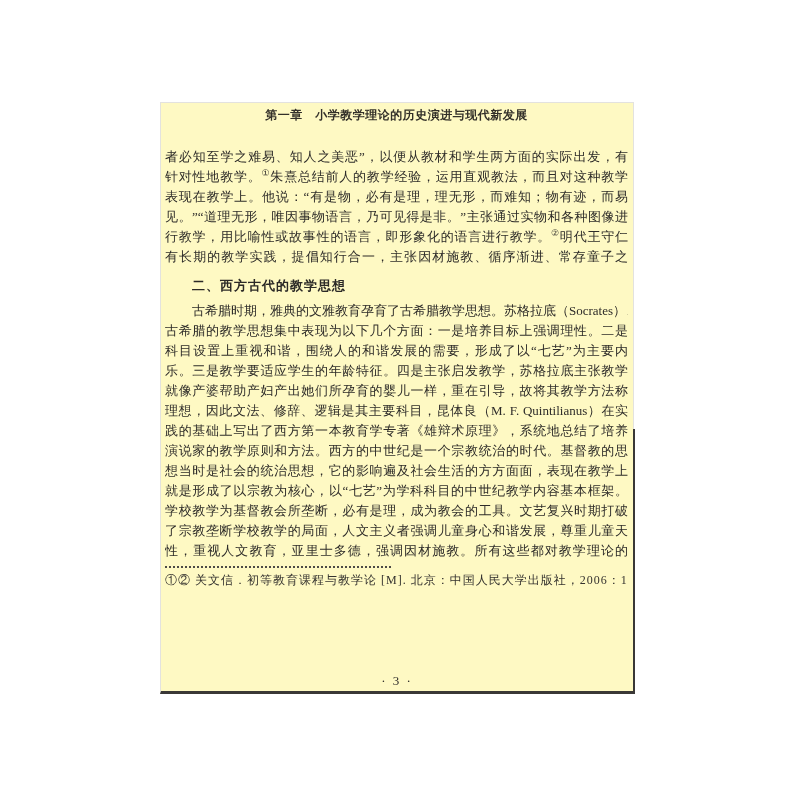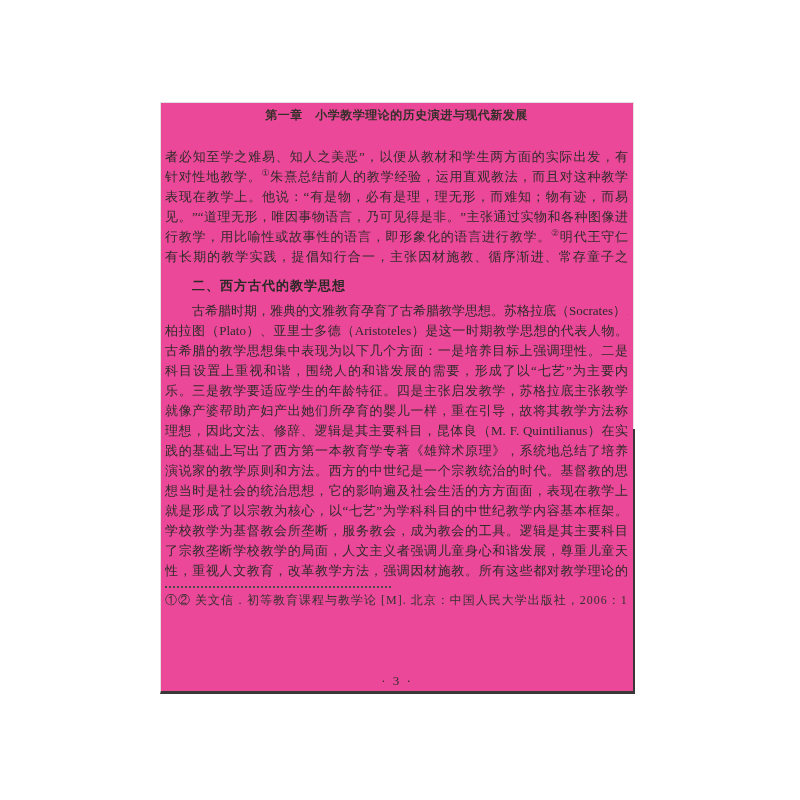--- a/index.html
+++ b/index.html
@@ -17,21 +17,21 @@
     background: #ffffff;
     overflow: hidden;
   }
   .page {
     position: absolute;
     left: 160px;
     top: 102px;
     width: 474px;
     height: 592px;
     box-sizing: border-box;
-    background: #ec4899;
+    background: #fef9c3;
     border: 1px solid #e3e2df;
     border-bottom: 3px solid #3a3836;
     padding: 4px 5px 0 4px;
     color: #2e2c29;
   }
   
   .page::after {
     content: "";
     position: absolute;
     right: -2px;
@@ -120,31 +120,30 @@
     <div class="running-header">第一章　小学教学理论的历史演进与现代新发展</div>
     <div class="body-text">
         <div class="bline justify">者必知至学之难易、知人之美恶”，以便从教材和学生两方面的实际出发，有</div>
         <div class="bline justify">针对性地教学。<sup>①</sup>朱熹总结前人的教学经验，运用直观教法，而且对这种教学</div>
         <div class="bline justify">表现在教学上。他说：“有是物，必有是理，理无形，而难知；物有迹，而易</div>
         <div class="bline justify">见。”“道理无形，唯因事物语言，乃可见得是非。”主张通过实物和各种图像进</div>
         <div class="bline justify">行教学，用比喻性或故事性的语言，即形象化的语言进行教学。<sup>②</sup>明代王守仁</div>
         <div class="bline justify">有长期的教学实践，提倡知行合一，主张因材施教、循序渐进、常存童子之</div>
         <div class="bline section-heading">二、西方古代的教学思想</div>
         <div class="bline indent">古希腊时期，雅典的文雅教育孕育了古希腊教学思想。苏格拉底（Socrates）、</div>
-        <div class="bline justify">柏拉图（Plato）、亚里士多德（Aristoteles）是这一时期教学思想的代表人物。</div>
         <div class="bline justify">古希腊的教学思想集中表现为以下几个方面：一是培养目标上强调理性。二是</div>
         <div class="bline justify">科目设置上重视和谐，围绕人的和谐发展的需要，形成了以“七艺”为主要内</div>
         <div class="bline justify">乐。三是教学要适应学生的年龄特征。四是主张启发教学，苏格拉底主张教学</div>
         <div class="bline justify">就像产婆帮助产妇产出她们所孕育的婴儿一样，重在引导，故将其教学方法称</div>
         <div class="bline justify">理想，因此文法、修辞、逻辑是其主要科目，昆体良（M. F. Quintilianus）在实</div>
         <div class="bline justify">践的基础上写出了西方第一本教育学专著《雄辩术原理》，系统地总结了培养</div>
         <div class="bline justify">演说家的教学原则和方法。西方的中世纪是一个宗教统治的时代。基督教的思</div>
         <div class="bline justify">想当时是社会的统治思想，它的影响遍及社会生活的方方面面，表现在教学上</div>
         <div class="bline justify">就是形成了以宗教为核心，以“七艺”为学科科目的中世纪教学内容基本框架。</div>
-        <div class="bline justify">学校教学为基督教会所垄断，服务教会，成为教会的工具。逻辑是其主要科目</div>
+        <div class="bline justify">学校教学为基督教会所垄断，必有是理，成为教会的工具。文艺复兴时期打破</div>
         <div class="bline justify">了宗教垄断学校教学的局面，人文主义者强调儿童身心和谐发展，尊重儿童天</div>
-        <div class="bline justify">性，重视人文教育，改革教学方法，强调因材施教。所有这些都对教学理论的</div>
+        <div class="bline justify">性，重视人文教育，亚里士多德，强调因材施教。所有这些都对教学理论的</div>
       </div>
     <div class="footnote-sep"></div>
     <div class="footnote">①② 关文信．初等教育课程与教学论 [M]. 北京：中国人民大学出版社，2006：11.</div>
     <div class="page-number">· 3 ·</div>
   </div>
 </div>
 
 </body></html>

